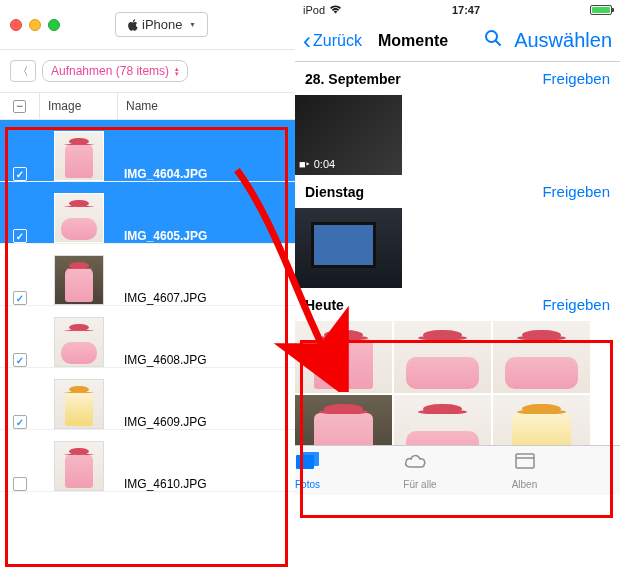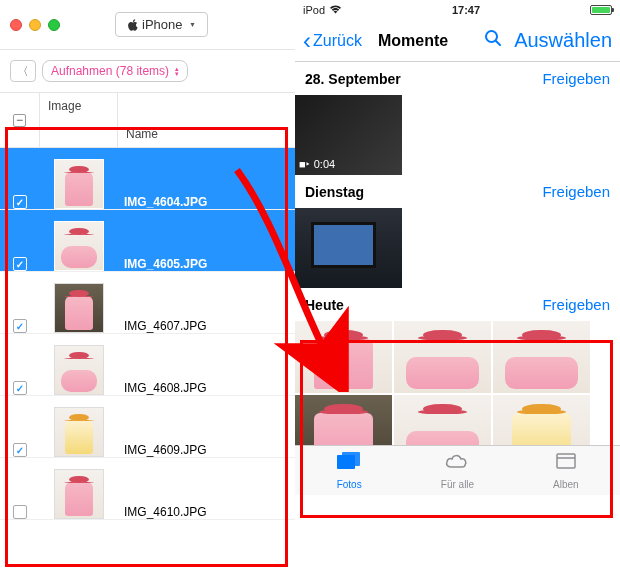--- a/index.html
+++ b/index.html
@@ -67,21 +67,21 @@
   .combo .updn { font-size: 7px; line-height: 5px; margin-left: 6px; display:flex; flex-direction:column;}
   .table-head {
     display: flex;
     border-top: 1px solid #e5e5e5;
     border-bottom: 1px solid #e5e5e5;
     font-size: 12px;
     color: #444;
   }
   .th-check { width: 40px; border-right: 1px solid #e5e5e5; padding: 6px 8px; display:flex;align-items:center;justify-content:center;}
   .th-image { width: 78px; border-right: 1px solid #e5e5e5; padding: 6px 8px; }
-  .th-name { flex: 1; padding: 6px 8px; margin-top: 28px; }
+  .th-name { flex: 1; padding: 6px 8px; }
   .minus-box {
     width: 13px; height: 13px;
     border: 1px solid #999;
     border-radius: 2px;
     display: flex; align-items: center; justify-content: center;
     font-size: 12px; color: #555; line-height: 0;
   }
   .file-list { position: relative; }
   .file-row {
     display: flex;
@@ -183,21 +183,21 @@
     position: absolute;
     bottom: 0; left: 0; right: 0;
     height: 50px;
     border-top: 1px solid #ccc;
     display: flex;
     background: #f8f8f8;
   }
   .tab-item {
     flex: 1;
     display: flex; flex-direction: column;
-    align-items: center; justify-content: center;
+    align-items: flex-start; justify-content: center;
     font-size: 10px; color: #8e8e93;
     gap: 8px;
   }
   .tab-item.active { color: #007aff; }
   .tab-icon { width: 26px; height: 20px; display:flex;align-items:flex-end;justify-content:center; }
   .phone-content {
     position: absolute;
     top: 62px; bottom: 50px; left: 0; right: 0;
     overflow: hidden;
   }

